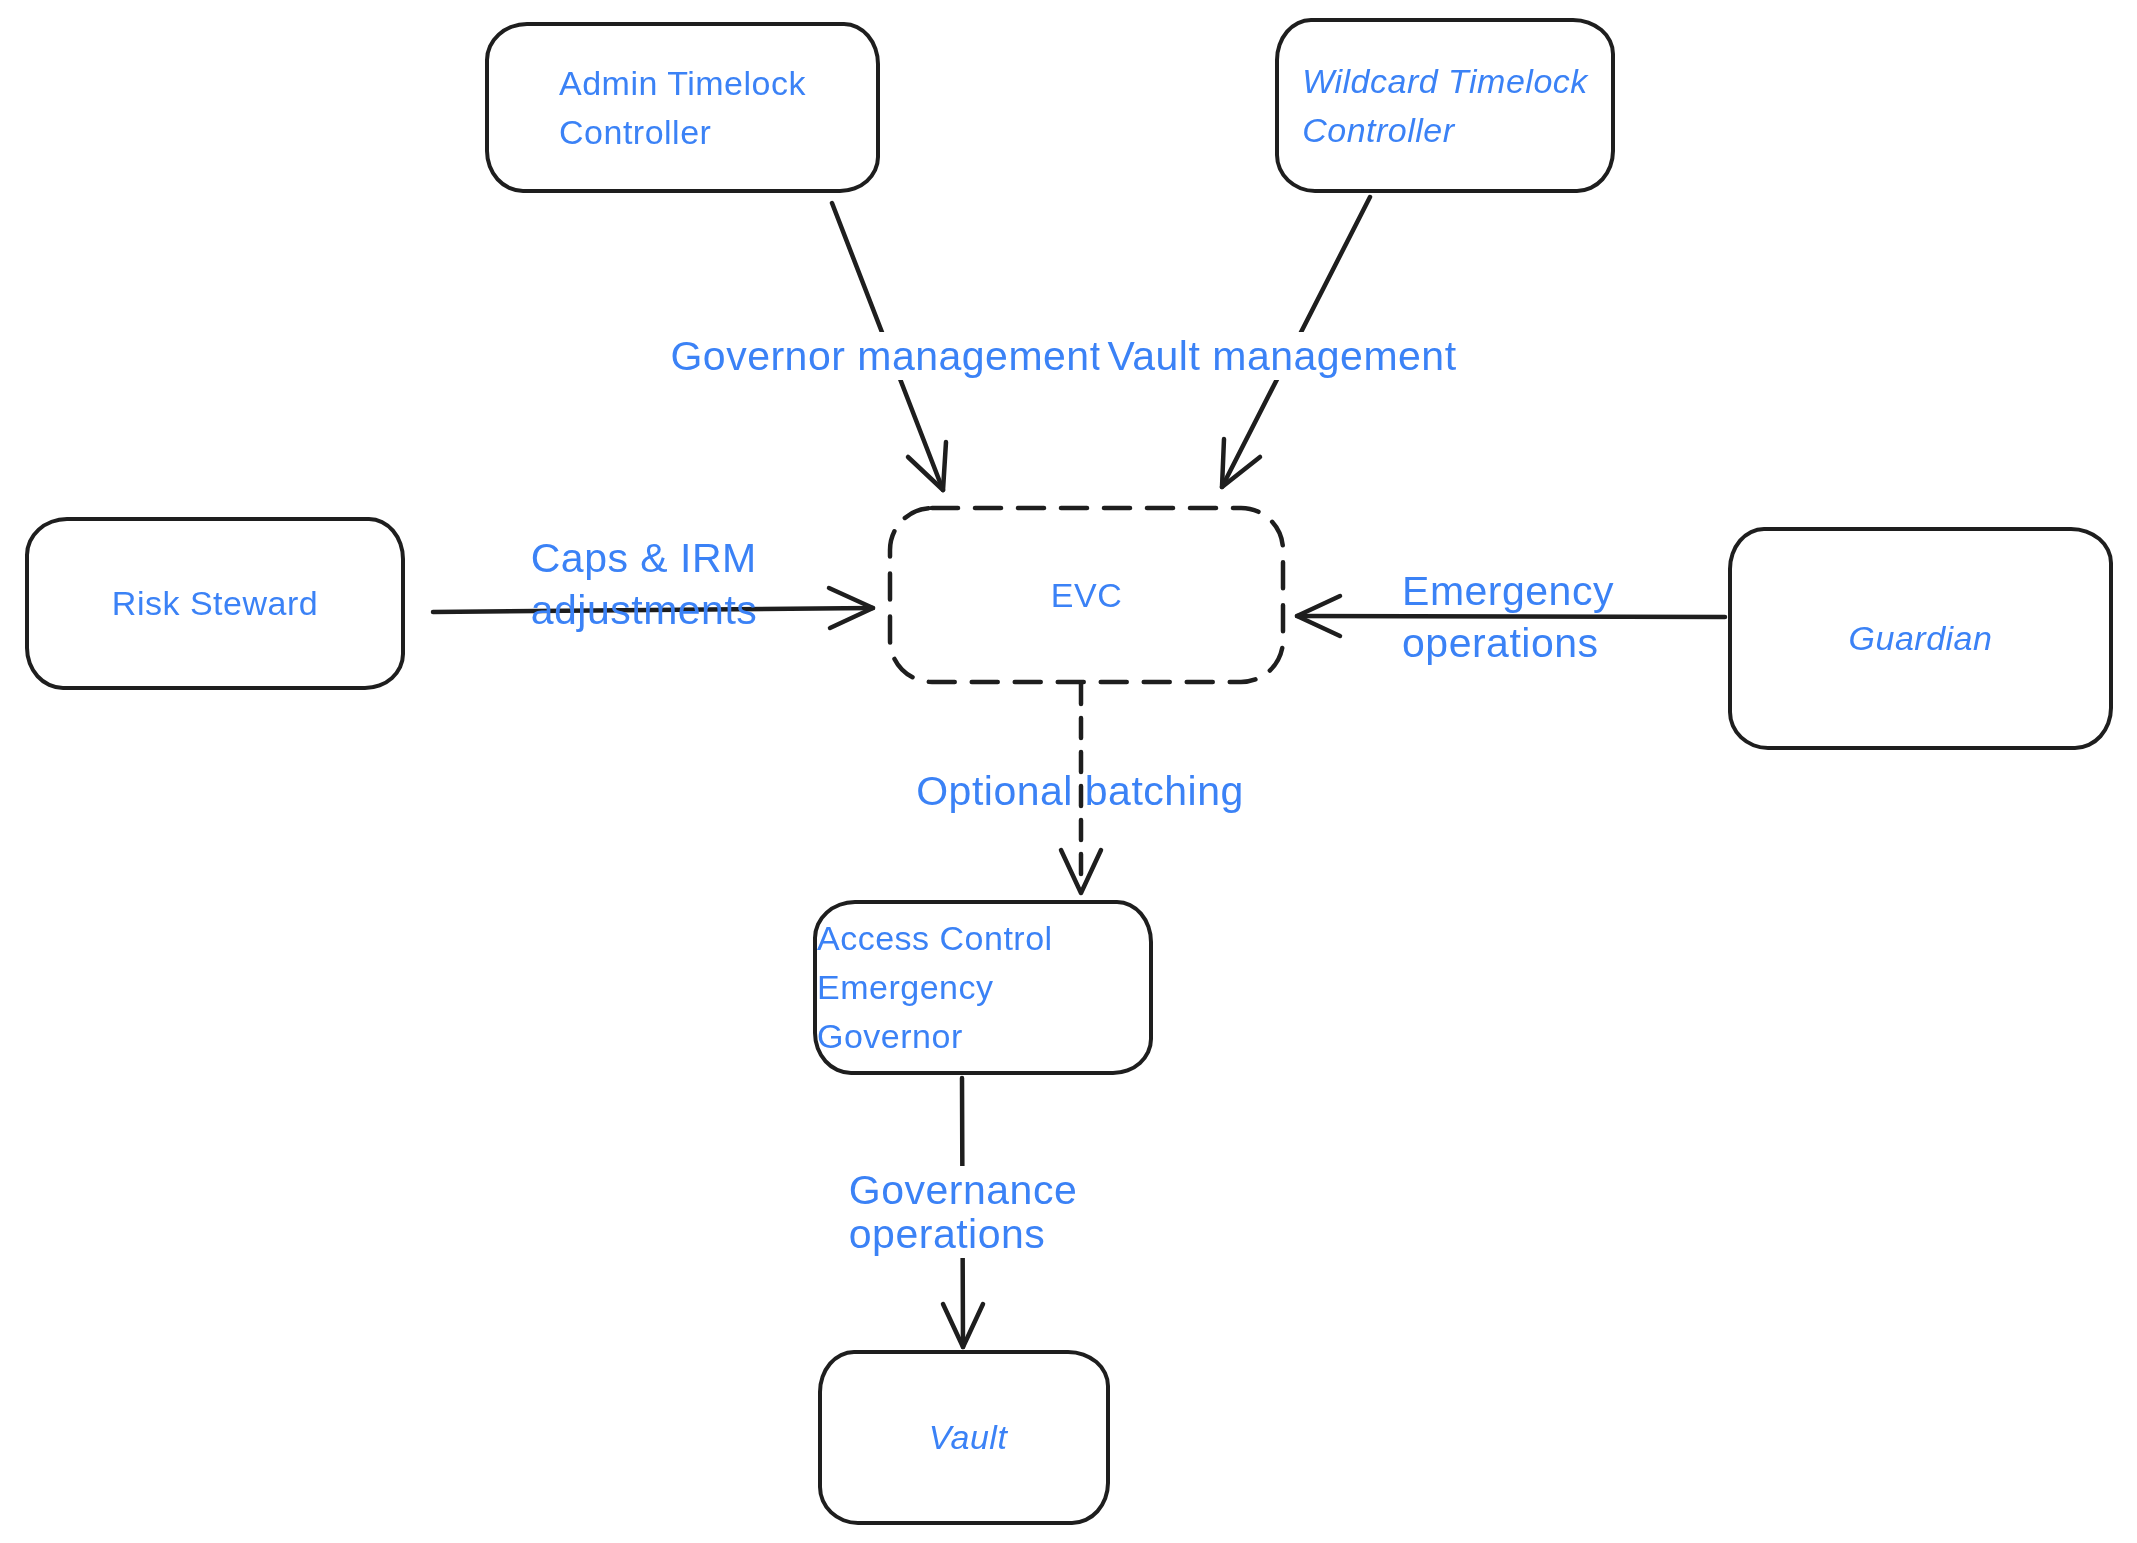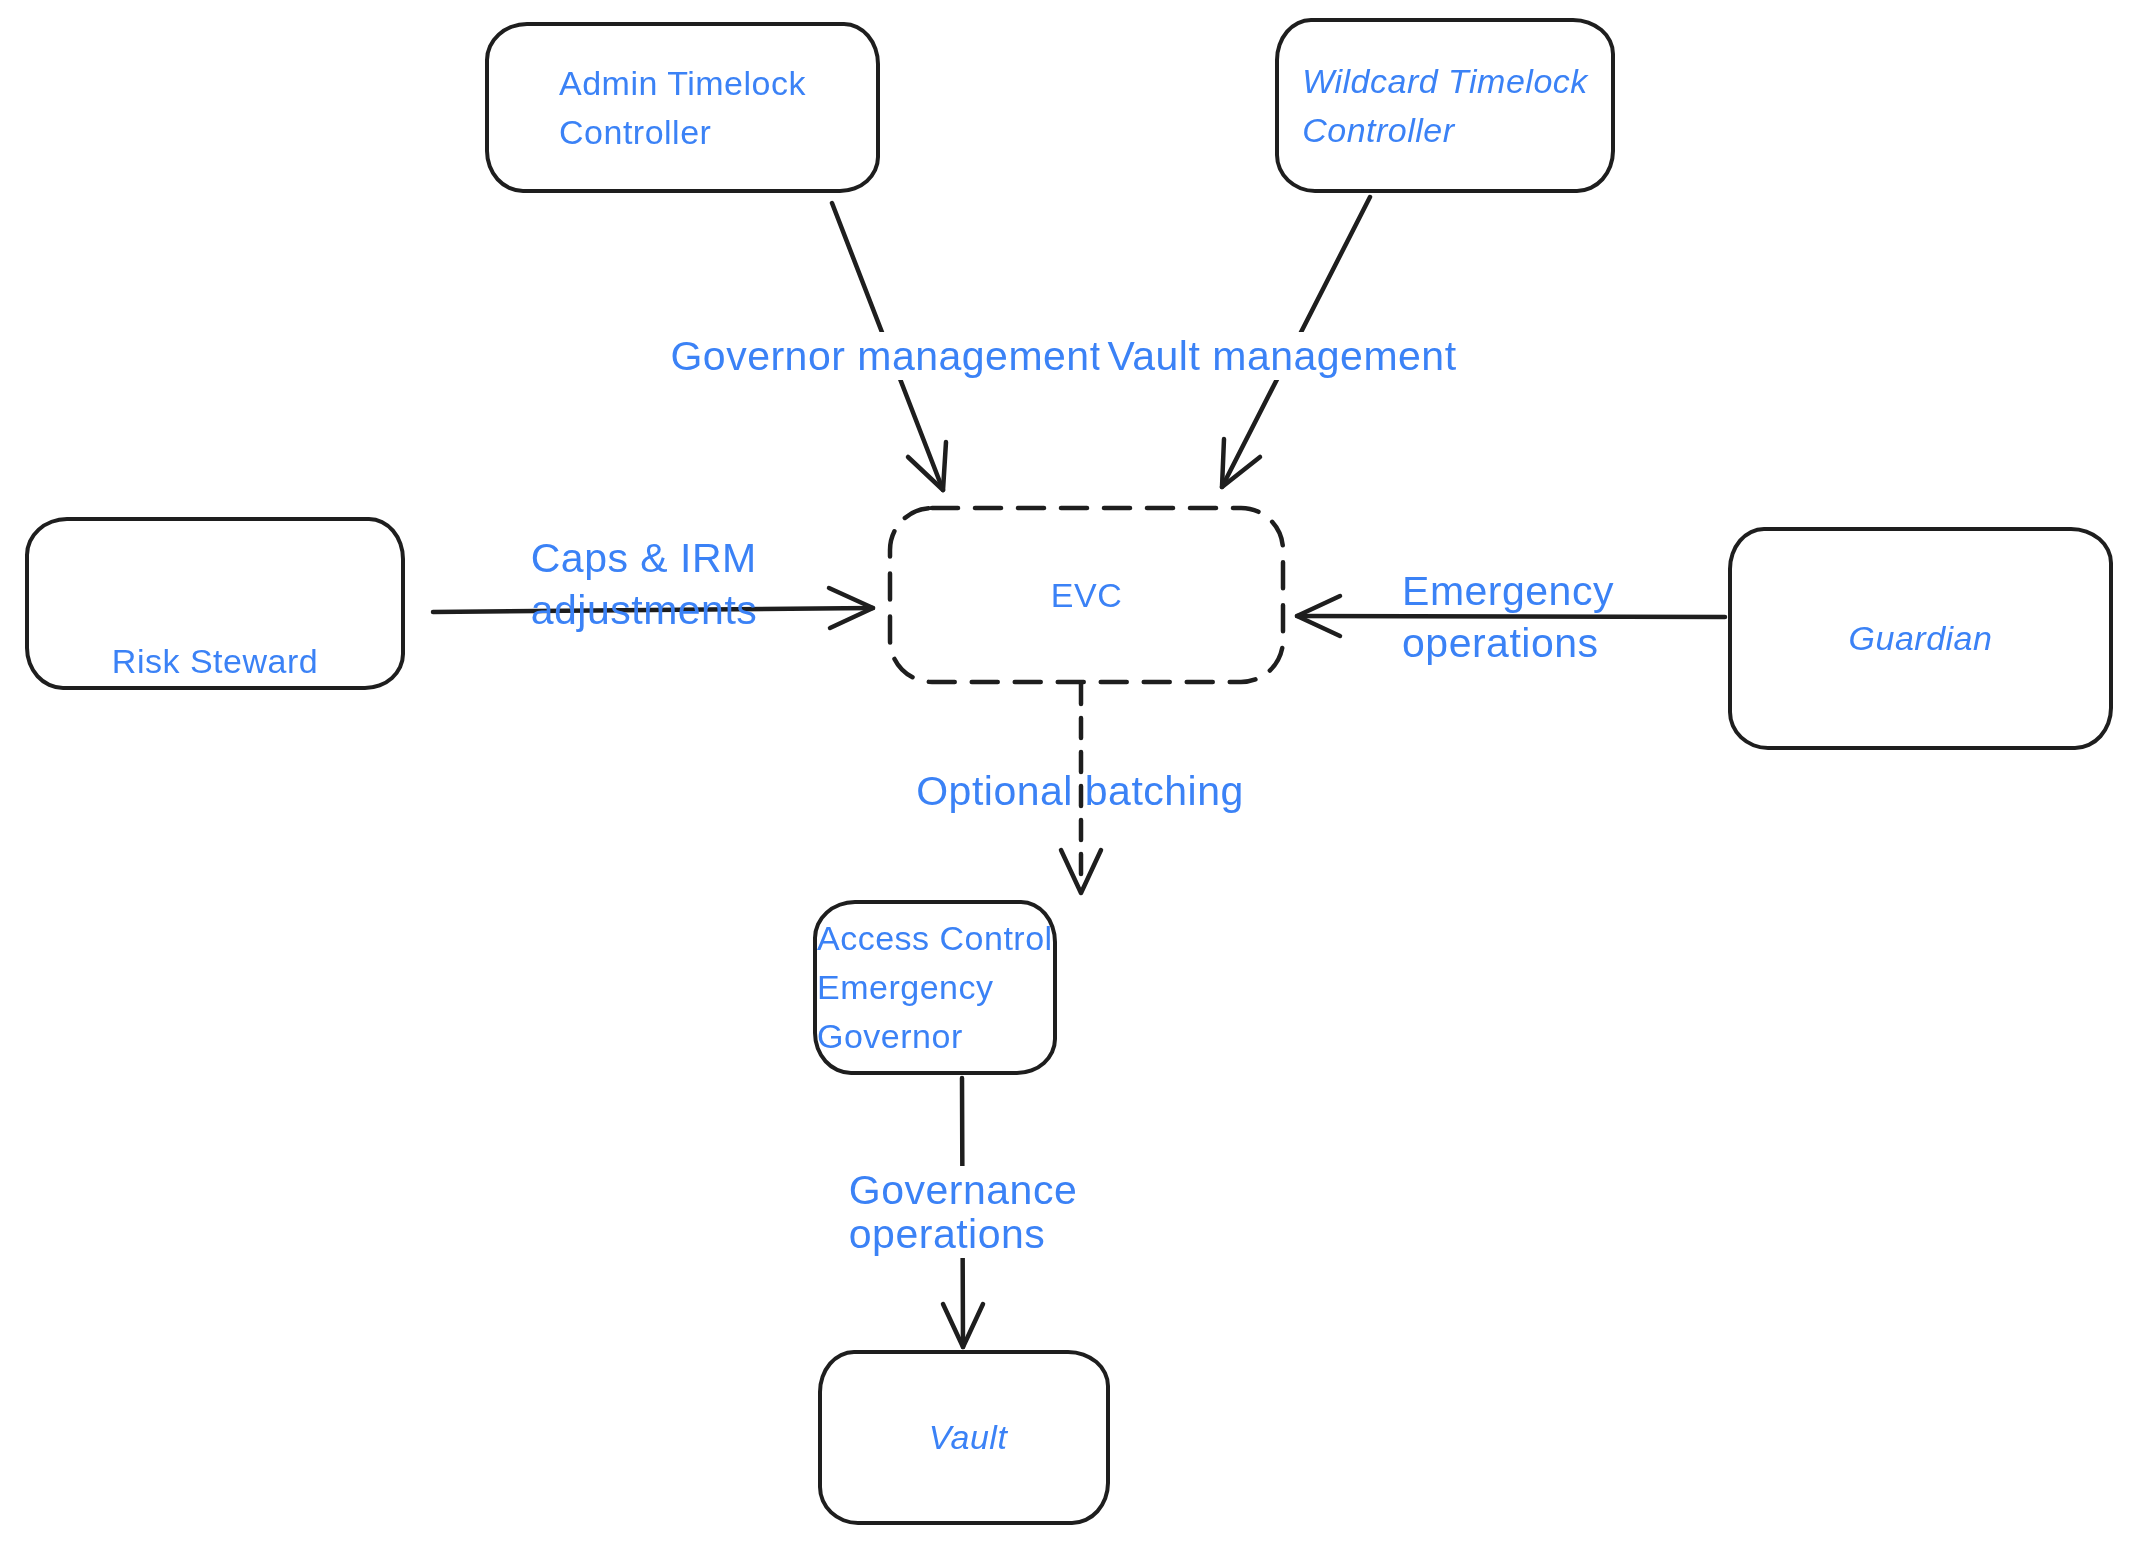--- a/index.html
+++ b/index.html
@@ -100,33 +100,33 @@
   <div class="node r1" style="left:485px; top:22px; width:395px; height:171px;">
     <div class="node-label">Admin Timelock
 Controller</div>
   </div>
 
   <div class="node r2" style="left:1275px; top:18px; width:340px; height:175px;">
     <div class="node-label">Wildcard Timelock
 Controller</div>
   </div>
 
-  <div class="node r1" style="left:25px; top:517px; width:380px; height:173px;align-items:flex-end;">
+  <div class="node r1" style="left:25px; top:517px; width:380px; height:173px;">
     <div class="node-label center">Risk Steward</div>
   </div>
 
   <div class="node noborder" style="left:890px; top:508px; width:393px; height:174px;">
     <div class="node-label center">EVC</div>
   </div>
 
   <div class="node r2" style="left:1728px; top:527px; width:385px; height:223px;">
     <div class="node-label center">Guardian</div>
   </div>
 
-  <div class="node r1" style="left:813px; top:900px; width:244px; height:175px;">
+  <div class="node r1" style="left:813px; top:900px; width:340px; height:175px;">
     <div class="node-label">Access Control
 Emergency Governor</div>
   </div>
 
   <div class="node r2" style="left:818px; top:1350px; width:292px; height:175px;padding-left:8px;">
     <div class="node-label center">Vault</div>
   </div>
 
   <div class="edge-label masked" style="left:886px; top:356px;">Governor management</div>
 

